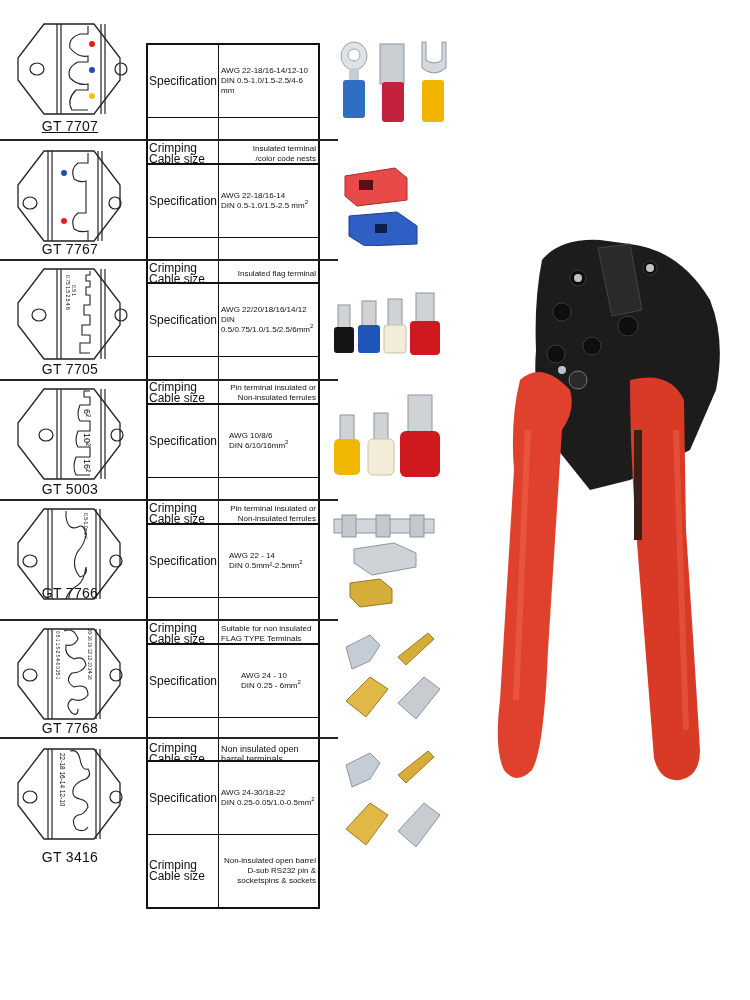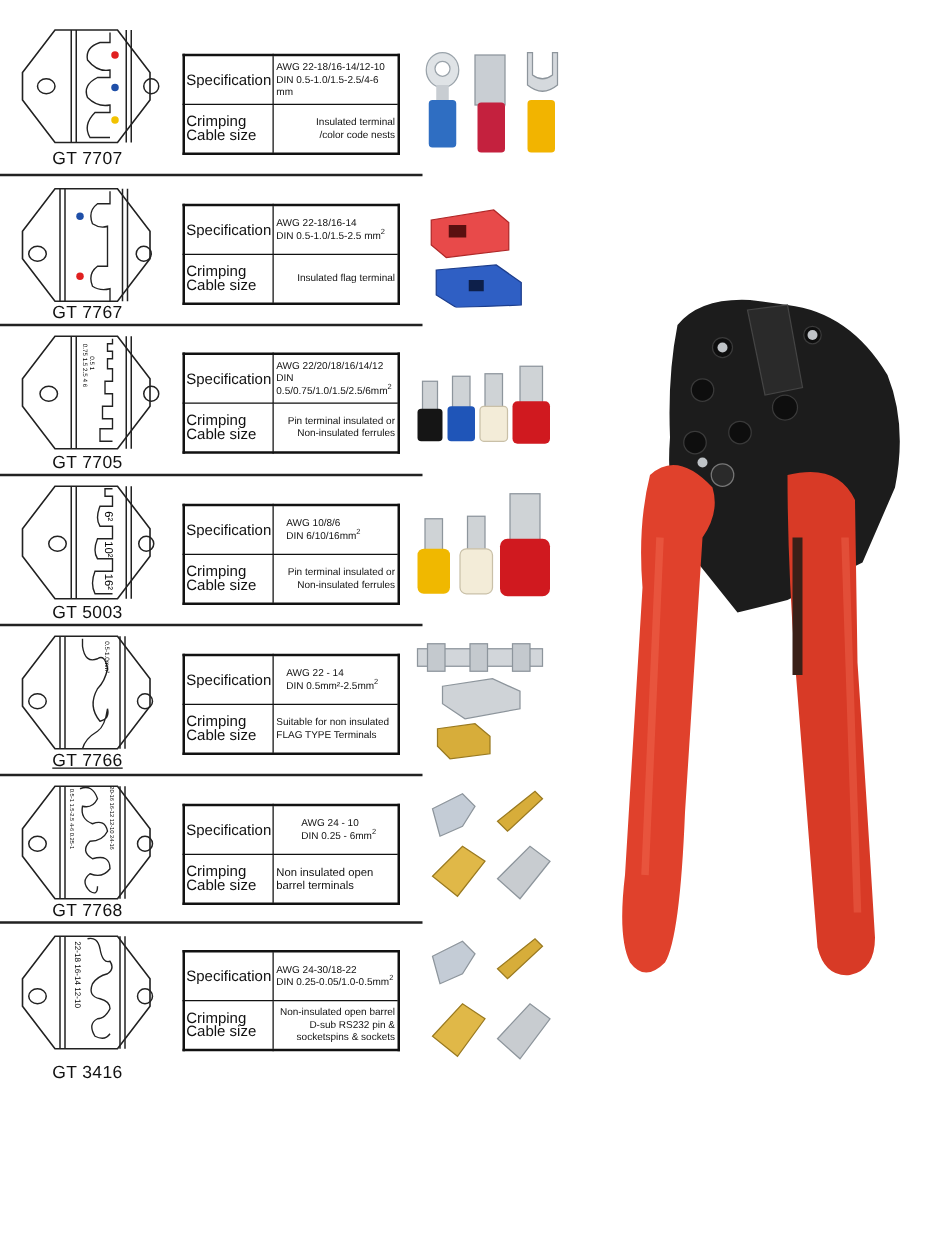--- a/index.html
+++ b/index.html
@@ -3,21 +3,21 @@
 <meta charset="utf-8">
 <style>
   html, body { margin:0; padding:0; background:#ffffff; }
   body { width:750px; height:1000px; position:relative; overflow:hidden; font-family:"Liberation Sans", sans-serif; color:#111; }
   .row { position:absolute; left:0; width:338px; }
   .sep { position:absolute; left:0; width:338px; height:2px; background:#222; }
   .die { position:absolute; left:8px; width:122px; }
   .die svg { display:block; }
   .model { position:absolute; left:0; width:140px; text-align:center; font-size:14px; letter-spacing:0.3px; }
   table.spec { position:absolute; left:146px; width:174px; border-collapse:collapse; border:2px solid #111; background:#fff; }
-  table.spec td { border:1.5px solid #111; font-size:8px; line-height:10px; padding:1px 2px; }
+  table.spec td { border:1.5px solid #111; font-size:8px; line-height:10px; padding:18px 2px; }
   table.spec td.lab { width:56px; text-align:left; font-size:12px; line-height:11px; padding:0 1px;margin-top:24px; }
   table.spec td.val { height:36px; }
   td.c { text-align:right; }
   sup { font-size:6px; line-height:0; }
   .prod { position:absolute; }
   .tool { position:absolute; left:480px; top:230px; width:260px; height:560px; }
 </style>
 </head>
 <body>
 
@@ -30,21 +30,21 @@
       <line x1="93" y1="4" x2="93" y2="94" stroke="#222" stroke-width="1.2"></line>
       <line x1="97" y1="4" x2="97" y2="94" stroke="#222" stroke-width="1.2"></line>
       <ellipse cx="29" cy="49" rx="7" ry="6" fill="none" stroke="#222" stroke-width="1.2"></ellipse>
       <ellipse cx="113" cy="49" rx="6" ry="6" fill="none" stroke="#222" stroke-width="1.2"></ellipse>
       <path d="M80 6 V14 H72 Q60 18 62 28 Q70 38 80 36 V42 H70 Q58 48 62 58 Q70 66 80 64 V70 H68 Q58 80 64 90 H80" fill="none" stroke="#222" stroke-width="1.1"></path>
       <circle cx="84" cy="24" r="3" fill="#e02020"></circle>
       <circle cx="84" cy="50" r="3" fill="#1f4fa8"></circle>
       <circle cx="84" cy="76" r="3" fill="#f2c200"></circle>
     </svg>
   </div>
-  <div class="model" style="top:118px;">GT 7707</div>
+  <div class="model" style="top:118px;text-decoration:underline;">GT 7707</div>
   <table class="spec" style="top:43px;">
     <tbody>
         <tr>
       <td class="lab">Specification</td>
       <td class="val">
         <div>AWG 22-18/16-14/12-10</div>
         <div>DIN 0.5-1.0/1.5-2.5/4-6 mm</div>
       </td>
     </tr>
     <tr>
@@ -212,21 +212,21 @@
       <line x1="40" y1="4" x2="40" y2="94" stroke="#222" stroke-width="1.2"></line>
       <line x1="44" y1="4" x2="44" y2="94" stroke="#222" stroke-width="1.2"></line>
       <line x1="88" y1="4" x2="88" y2="94" stroke="#222" stroke-width="1.2"></line>
       <line x1="92" y1="4" x2="92" y2="94" stroke="#222" stroke-width="1.2"></line>
       <ellipse cx="22" cy="56" rx="7" ry="6" fill="none" stroke="#222" stroke-width="1.2"></ellipse>
       <ellipse cx="108" cy="56" rx="6" ry="6" fill="none" stroke="#222" stroke-width="1.2"></ellipse>
       <path d="M58 6 V12 Q60 26 70 22 Q76 18 78 30 Q76 40 70 46 Q62 60 72 72 Q80 70 78 62 Q76 76 70 80 Q60 86 58 94" fill="none" stroke="#222" stroke-width="1.1"></path>
       <text x="76" y="8" font-size="5" transform="rotate(90 76 8)" font-family="Liberation Sans, sans-serif">0.5-1.0mm²</text>
     </svg>
   </div>
-  <div class="model" style="top:99px;text-decoration:underline;">GT 7766</div>
+  <div class="model" style="top:84px;">GT 7766</div>
   <table class="spec" style="top:22px;">
     <tbody>
         <tr>
       <td class="lab">Specification</td>
       <td class="val" style="padding-left:10px;">
         <div>AWG  22 - 14</div>
         <div><span>DIN 0.5mm²-2.5mm</span><sup>2</sup></div>
       </td>
     </tr>
     <tr>

